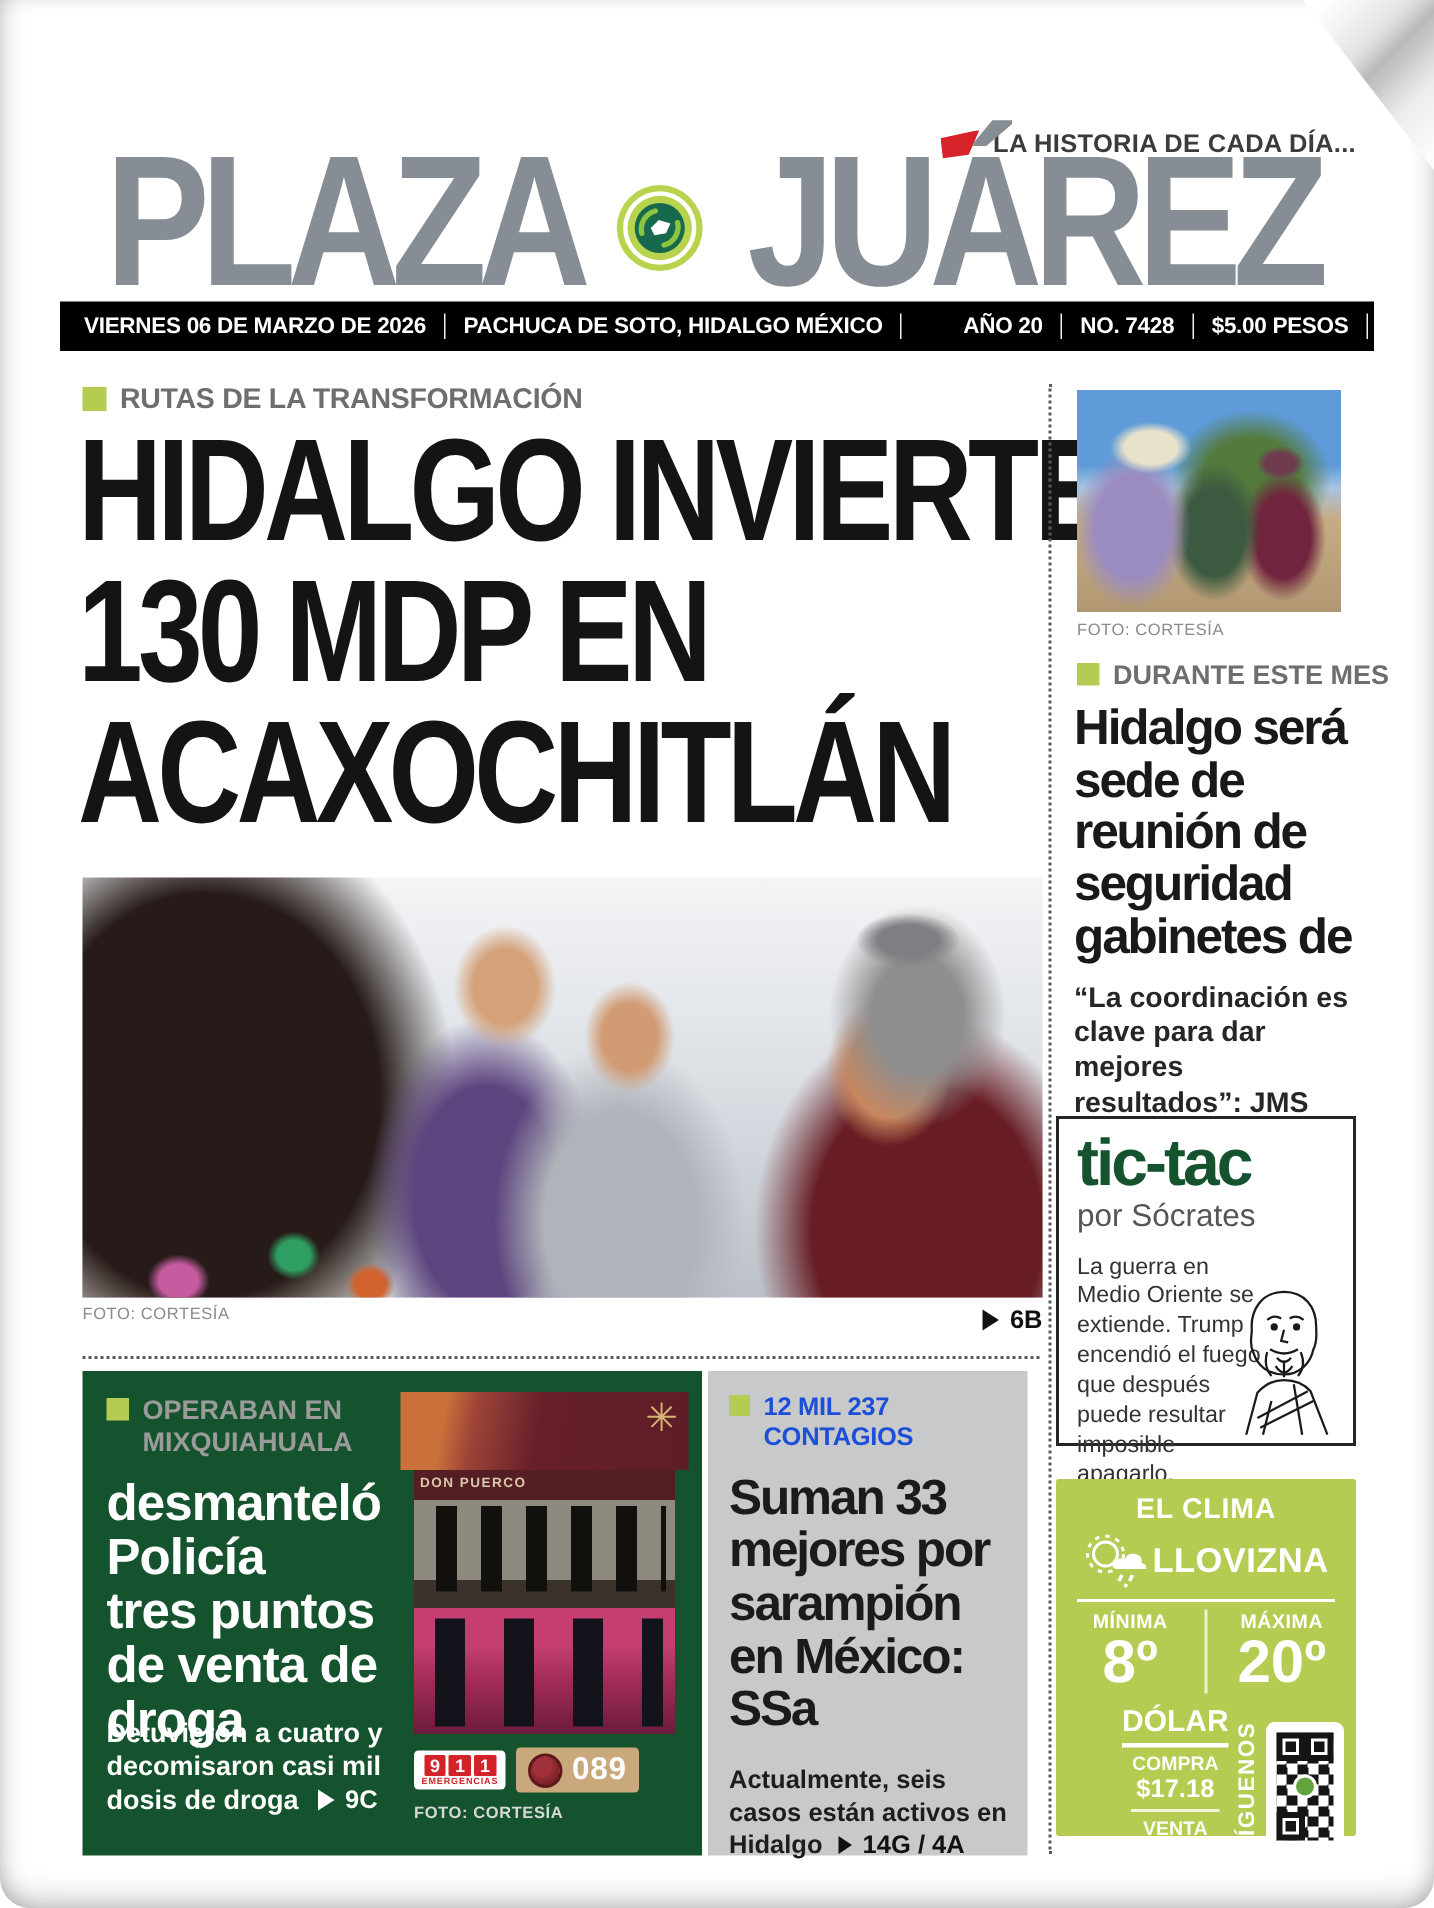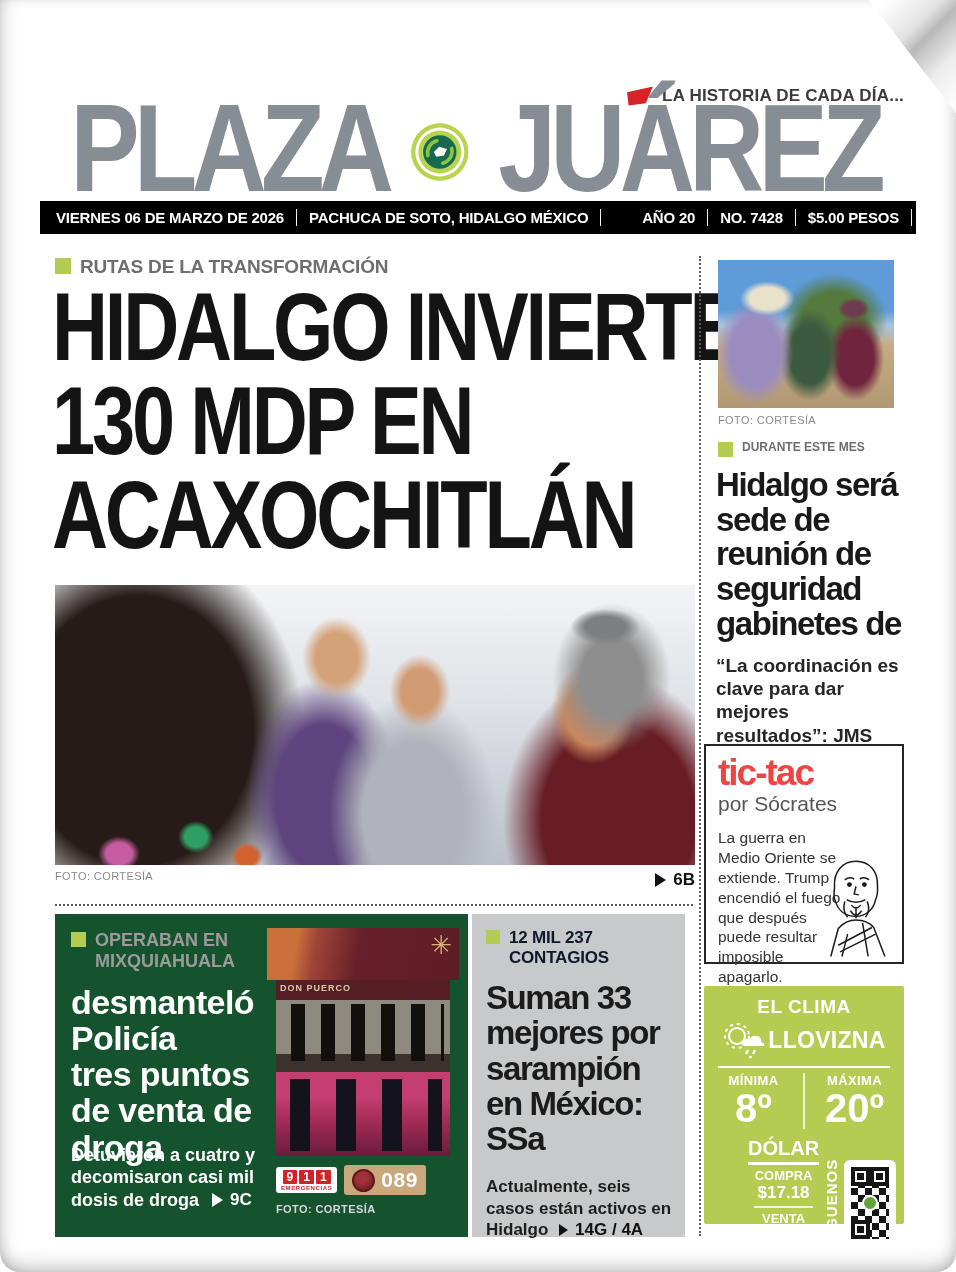--- a/index.html
+++ b/index.html
@@ -73,51 +73,51 @@
   .sec-photo { position:absolute; left:718px; top:260px; width:176px; height:148px;
     background:
       radial-gradient(38px 24px at 28% 26%, #e9e2cb 0 46%, transparent 72%),
       radial-gradient(54px 74px at 21% 62%, #9b8cc0 0 46%, transparent 72%),
       radial-gradient(44px 64px at 52% 64%, #3c5a40 0 46%, transparent 72%),
       radial-gradient(20px 14px at 77% 33%, #6e3c4e 0 50%, transparent 80%),
       radial-gradient(40px 60px at 78% 66%, #71243d 0 46%, transparent 72%),
       radial-gradient(72px 62px at 66% 40%, #547a3d 0 44%, transparent 74%),
       linear-gradient(180deg,#5e9bd8 0 34%,#a9c4e0 44%,#c6ac84 58%,#b19873 100%); }
   .sec-cap { position:absolute; left:718px; top:414px; }
-  .sec-kicker { position:absolute; left:718px; top:440px; font-size:12px; }
+  .sec-kicker { position:absolute; left:718px; top:440px; font-size:18px; }
   .sec-kicker .ksq { width:15px; height:15px; }
   .sec-hl { position:absolute; left:716px; top:468px; }
   .sec-hl span { display:block; font-size:33px; font-weight:bold; color:#191919;
     letter-spacing:-1.4px; line-height:1.05; white-space:nowrap; }
   .sec-deck { position:absolute; left:716px; top:654px; width:186px; font-size:19px; font-weight:bold;
     color:#262626; line-height:1.22; }
   .sec-deck .jump { display:inline-flex; margin-left:6px; vertical-align:-1px; }
   .sec-deck .arrow { border-left-width:9px; border-top-width:6px; border-bottom-width:6px; }
 
   
   .tictac { position:absolute; left:704px; top:744px; width:200px; height:220px; background:#fff;
     border:2px solid #262626; padding:10px 12px; }
-  .tt-title { font-size:37px; font-weight:bold; color:#ef4444; letter-spacing:-2px; line-height:.9; }
+  .tt-title { font-size:44px; font-weight:bold; color:#14532d; letter-spacing:-2px; line-height:.9; }
   .tt-by { font-size:21px; color:#555; margin-top:3px; }
   .tt-body { font-size:15.5px; color:#333; line-height:1.28; margin-top:12px; width:128px; }
   .socrates { position:absolute; right:4px; bottom:2px; width:84px; height:106px; }
 
   
   .weather { position:absolute; left:704px; top:986px; width:200px; height:238px; background:#b5cc52;
     color:#fff; text-align:center; border-radius:2px; padding-top:10px; }
   .w-title { font-size:19px; font-weight:bold; letter-spacing:.5px; }
   .w-row { display:flex; justify-content:center; align-items:center; gap:0; margin-top:1px; }
   .w-cond { font-size:23px; font-weight:bold; letter-spacing:.3px; }
   .w-hr { border-top:2px solid #fff; margin:5px 14px; }
   .minmax { display:flex; }
   .mm { flex:1; }
   .mm + .mm { border-left:2px solid rgba(255,255,255,.75); }
   .mm-label { font-size:13px; font-weight:bold; letter-spacing:.4px; }
   .mm-val { font-size:40px; font-weight:bold; line-height:1.02; }
-  .dolar-row { display:flex; align-items:flex-end; margin-top:8px; padding:0 8px; gap:4px;margin-left:36px; }
+  .dolar-row { display:flex; align-items:center; margin-top:8px; padding:0 8px; gap:4px;margin-left:36px; }
   .dolar { width:84px; }
   .d-title { font-size:20px; font-weight:bold; border-bottom:3px solid #fff; padding-bottom:2px; margin-bottom:3px; }
   .d-label { font-size:13px; font-weight:bold; opacity:.95; }
   .d-val { font-size:17px; font-weight:bold; }
   .d-sep { border-top:2px solid rgba(255,255,255,.8); margin:3px 6px; }
   .follow { writing-mode:vertical-rl; transform:rotate(180deg); font-size:15px; font-weight:bold;
     letter-spacing:1px; height:88px; }
   .qr { position:relative; width:86px; height:86px; background:#fff; border-radius:6px; padding:7px; }
   .qr-inner { width:100%; height:100%;
     background:repeating-conic-gradient(#151515 0% 25%, #fff 0% 50%) 0 0 / 14px 14px; }
@@ -158,21 +158,21 @@
     border-radius:1px; }
   .b911 .lbl { font-size:6px; font-weight:bold; color:#d42229; letter-spacing:.6px; margin-top:1px; }
   .b089 { background:#c9a87b; border-radius:3px; padding:3px 8px; display:flex; align-items:flex-end; gap:6px; }
   .shield { width:23px; height:23px; border-radius:50%;
     background:radial-gradient(circle at 40% 35%, #a03039 0 35%, #7c2127 70%); border:2px solid #5e181d; }
   .b089 .code { font-size:21px; font-weight:bold; color:#fff; letter-spacing:.5px; }
   .pol-cap { margin:8px 0 0 9px; font-size:11px; font-weight:bold; color:#d8d8d8; letter-spacing:.4px; }
 
   
   .measles { position:absolute; left:472px; top:914px; width:213px; height:323px; background:#c7c9ca; padding:14px; }
-  .mea-kicker { font-size:17px; color:#0f172a; letter-spacing:-.2px; }
+  .mea-kicker { font-size:17px; color:#1d4ed8; letter-spacing:-.2px; }
   .mea-kicker .ksq { width:14px; height:14px; }
   .mea-hl { margin-top:12px; }
   .mea-hl span { display:block; font-size:33px; font-weight:bold; color:#1b1b1b; letter-spacing:-1.4px;
     line-height:1.07; white-space:nowrap; }
   .mea-deck { margin-top:20px; width:186px; font-size:17px; font-weight:bold; color:#1d1d1d; line-height:1.25; }
   .mea-deck .jump { display:inline-flex; margin-left:6px; vertical-align:-1px; font-size:17px; }
   .mea-deck .arrow { border-left-width:9px; border-top-width:6px; border-bottom-width:6px; }
 </style>
 </head>
 <body>

